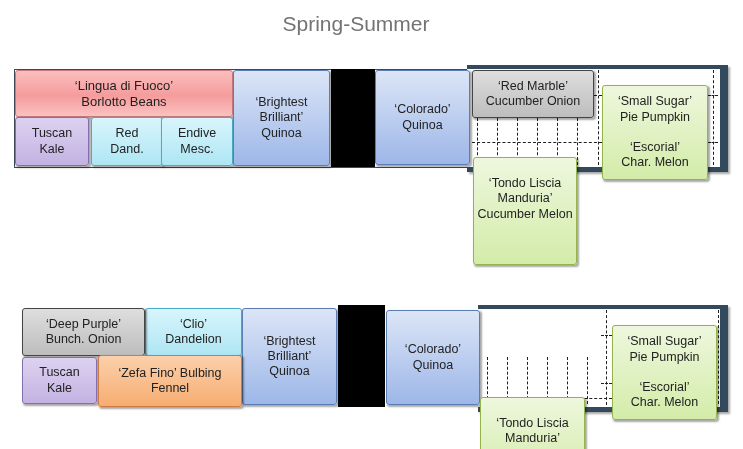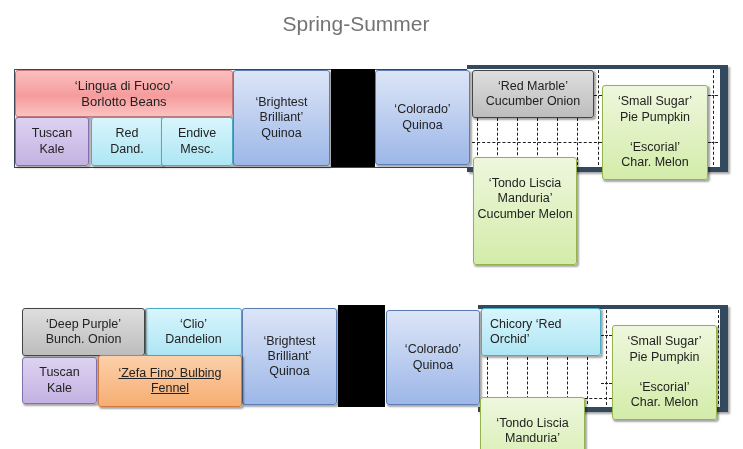--- a/index.html
+++ b/index.html
@@ -27,21 +27,21 @@
     box-shadow:1.5px 1.5px 2px rgba(0,0,0,0.35);border-radius:3px;
   }
   .topalign{align-items:flex-start;padding-top:18px;}
   .leftalign{justify-content:flex-start;text-align:left;padding-left:8px;}
   .pink  {background:linear-gradient(180deg,#fabfbe 0%,#f59c9c 55%,#f9c2c0 100%);border-color:#c47a7e;}
   .purple{background:linear-gradient(180deg,#ddd2f1,#c3b2e2);border-color:#8070ab;}
   .cyan  {background:linear-gradient(180deg,#d8f5fc,#aee6f4);border-color:#4bacc6;}
   .blue  {background:linear-gradient(180deg,#dce5f7,#9db7e8);border-color:#5a7db3;}
   .gray  {background:linear-gradient(180deg,#dedede,#bdbdbd);border-color:#454545;}
   .green {background:linear-gradient(180deg,#eef7dd,#d3eca9);border-color:#94b34d;margin-top:15px;}
-  .orange{background:linear-gradient(180deg,#fbd0ab,#f7ad72);border-color:#cd7b42;text-decoration:underline;}
+  .orange{background:linear-gradient(180deg,#fbd0ab,#f7ad72);border-color:#cd7b42;}
   .blackbox{position:absolute;background:#000;}
   .vdash{position:absolute;width:0;border-left:1px dashed #1f1f1f;}
   .hdash{position:absolute;height:0;border-top:1px dashed #1f1f1f;}
   .beans{font-size:13px;}
 </style>
 </head>
 <body>
 
 <div id="page">
 
@@ -109,22 +109,20 @@
   <div class="box blue" style="left:242px;top:308px;width:95px;height:97px">‘Brightest
 Brilliant’
 Quinoa</div>
   <div class="box purple" style="left:22px;top:357px;width:75px;height:47px">Tuscan
 Kale</div>
   <div class="box orange" style="left:98px;top:355px;width:144px;height:52px">‘Zefa Fino’ Bulbing
 Fennel</div>
   <div class="blackbox" style="left:338px;top:305px;width:47px;height:102px"></div>
   <div class="box blue" style="left:386px;top:310px;width:94px;height:95px">‘Colorado’
 Quinoa</div>
-  <div class="box cyan leftalign" style="left:481px;top:308px;width:120px;height:48px">Chicory ‘Red
-Orchid’</div>
   <div class="box green" style="left:612px;top:310px;width:105px;height:95px">‘Small Sugar’
 Pie Pumpkin
 
 ‘Escorial’
 Char. Melon</div>
   <div class="box green topalign" style="left:480px;top:382px;width:105px;height:85px">‘Tondo Liscia
 Manduria’
 Cucumber Melon</div>
 
 </div>

